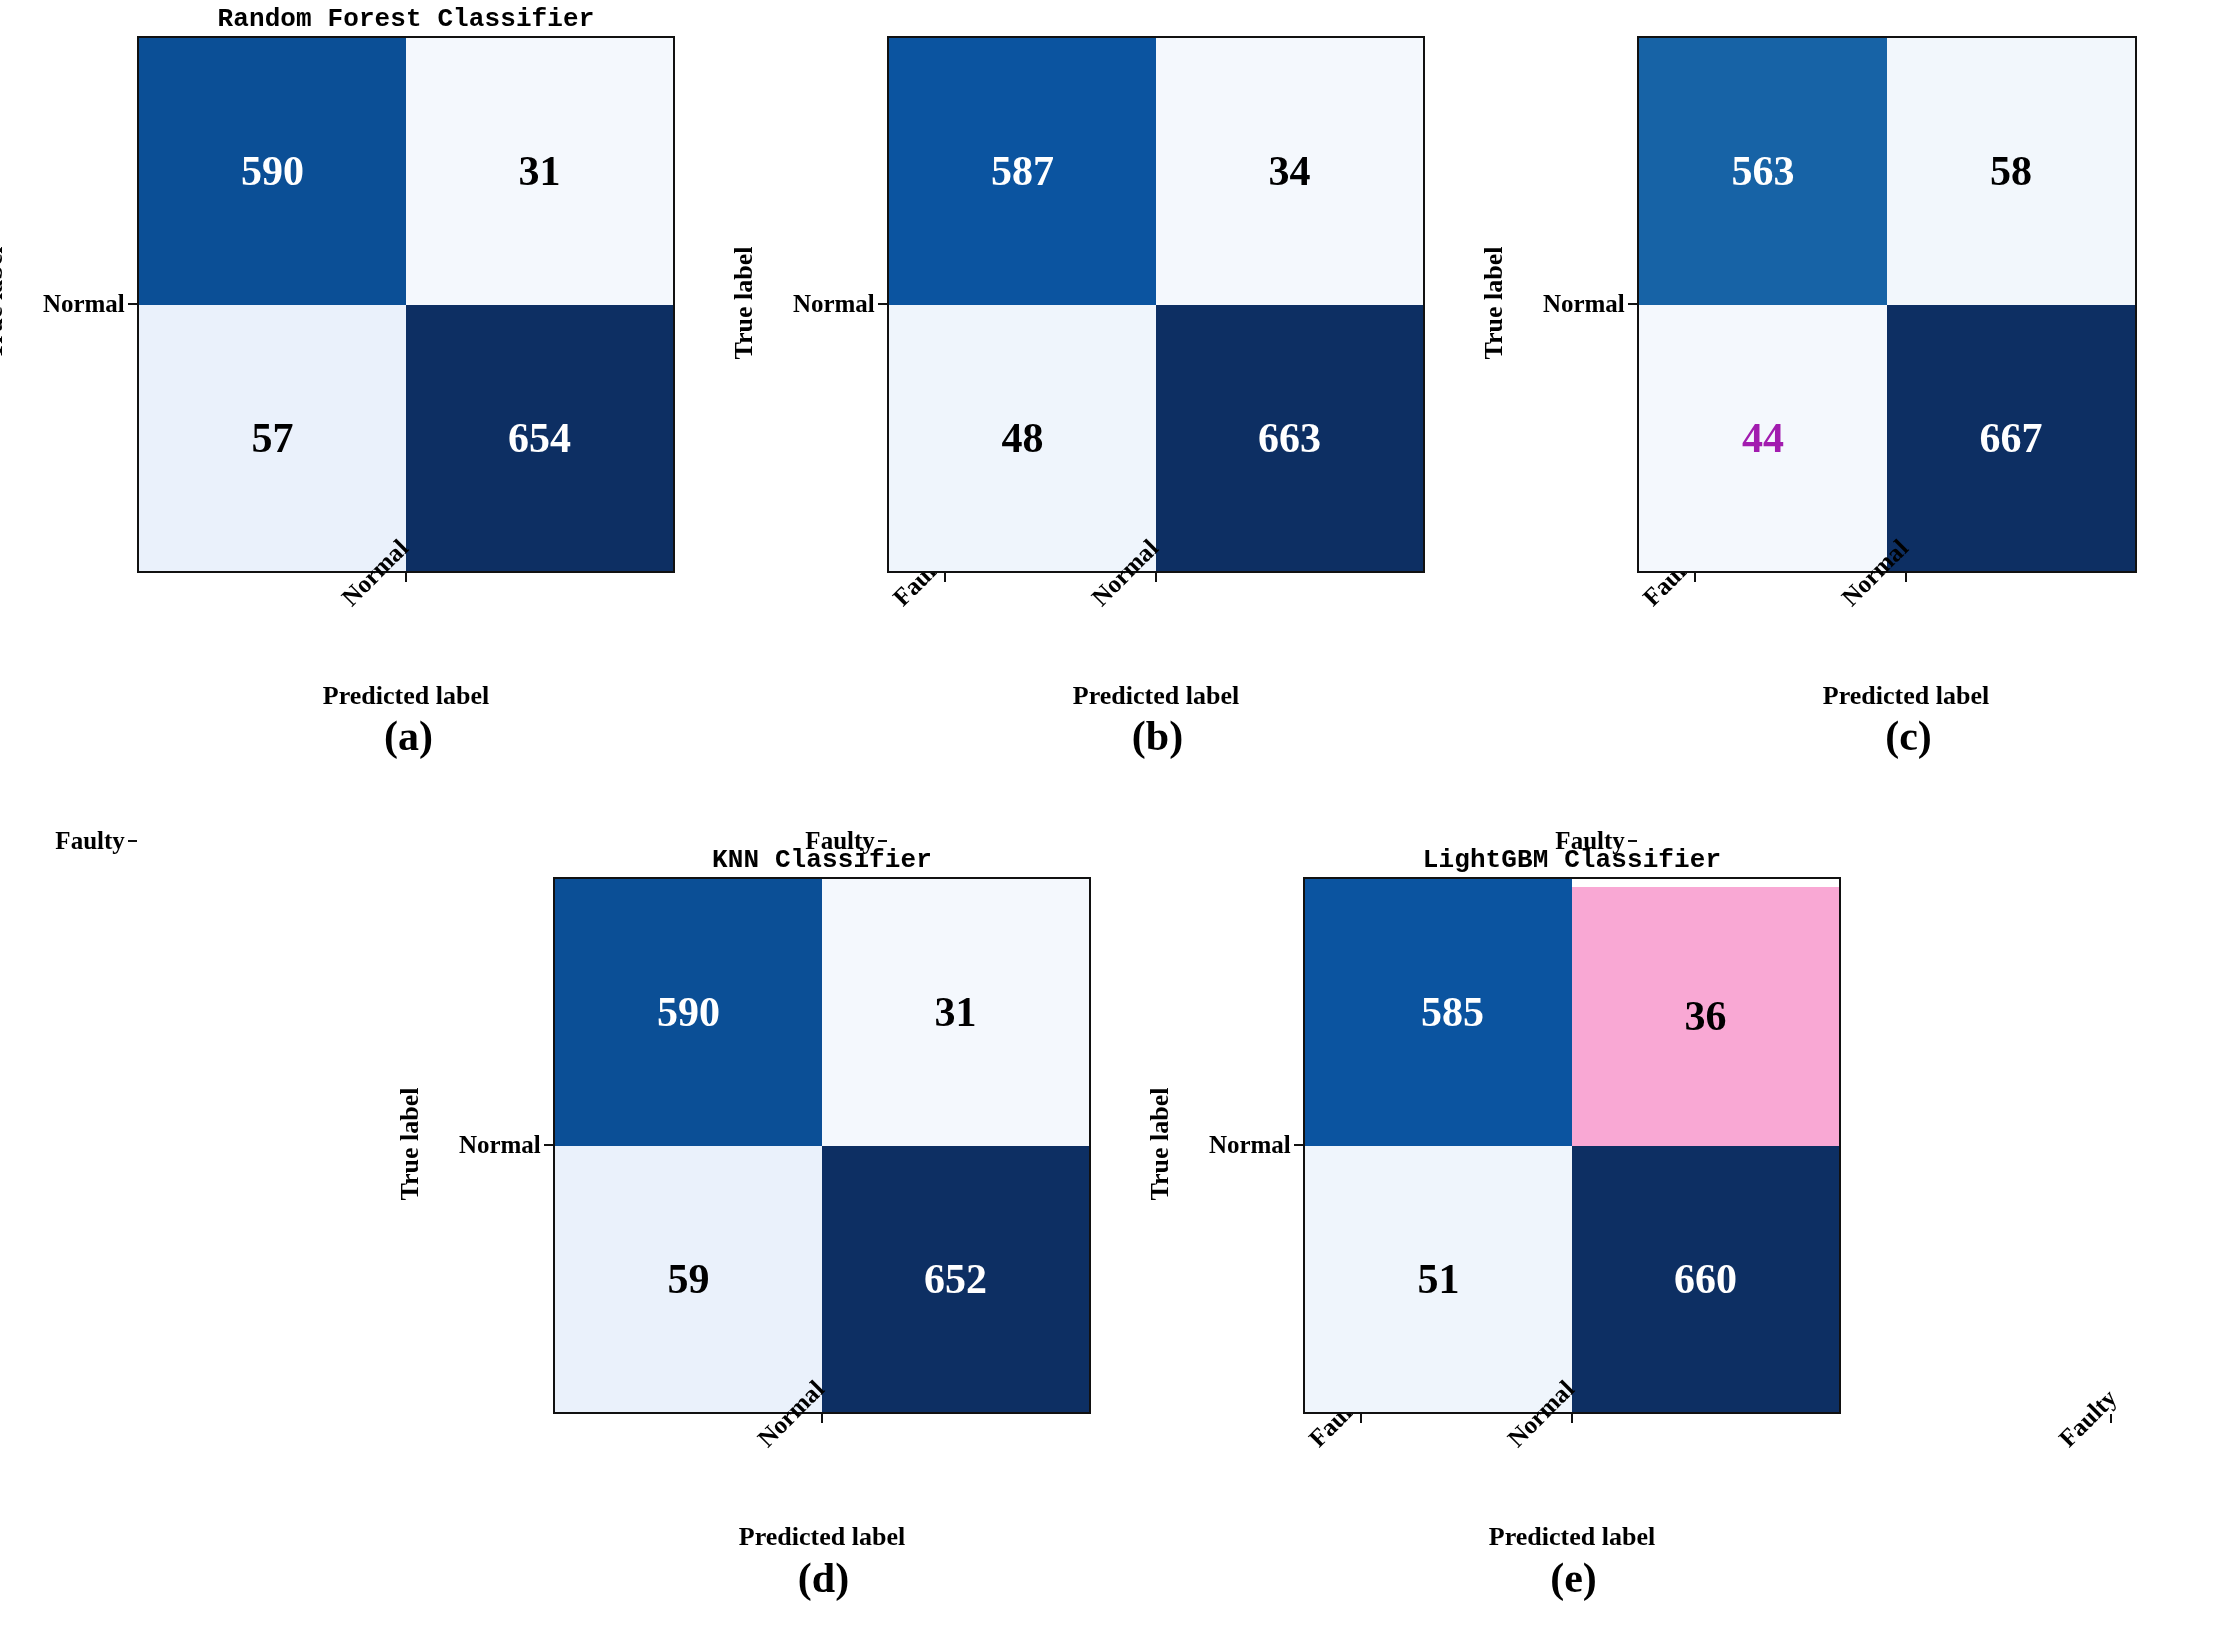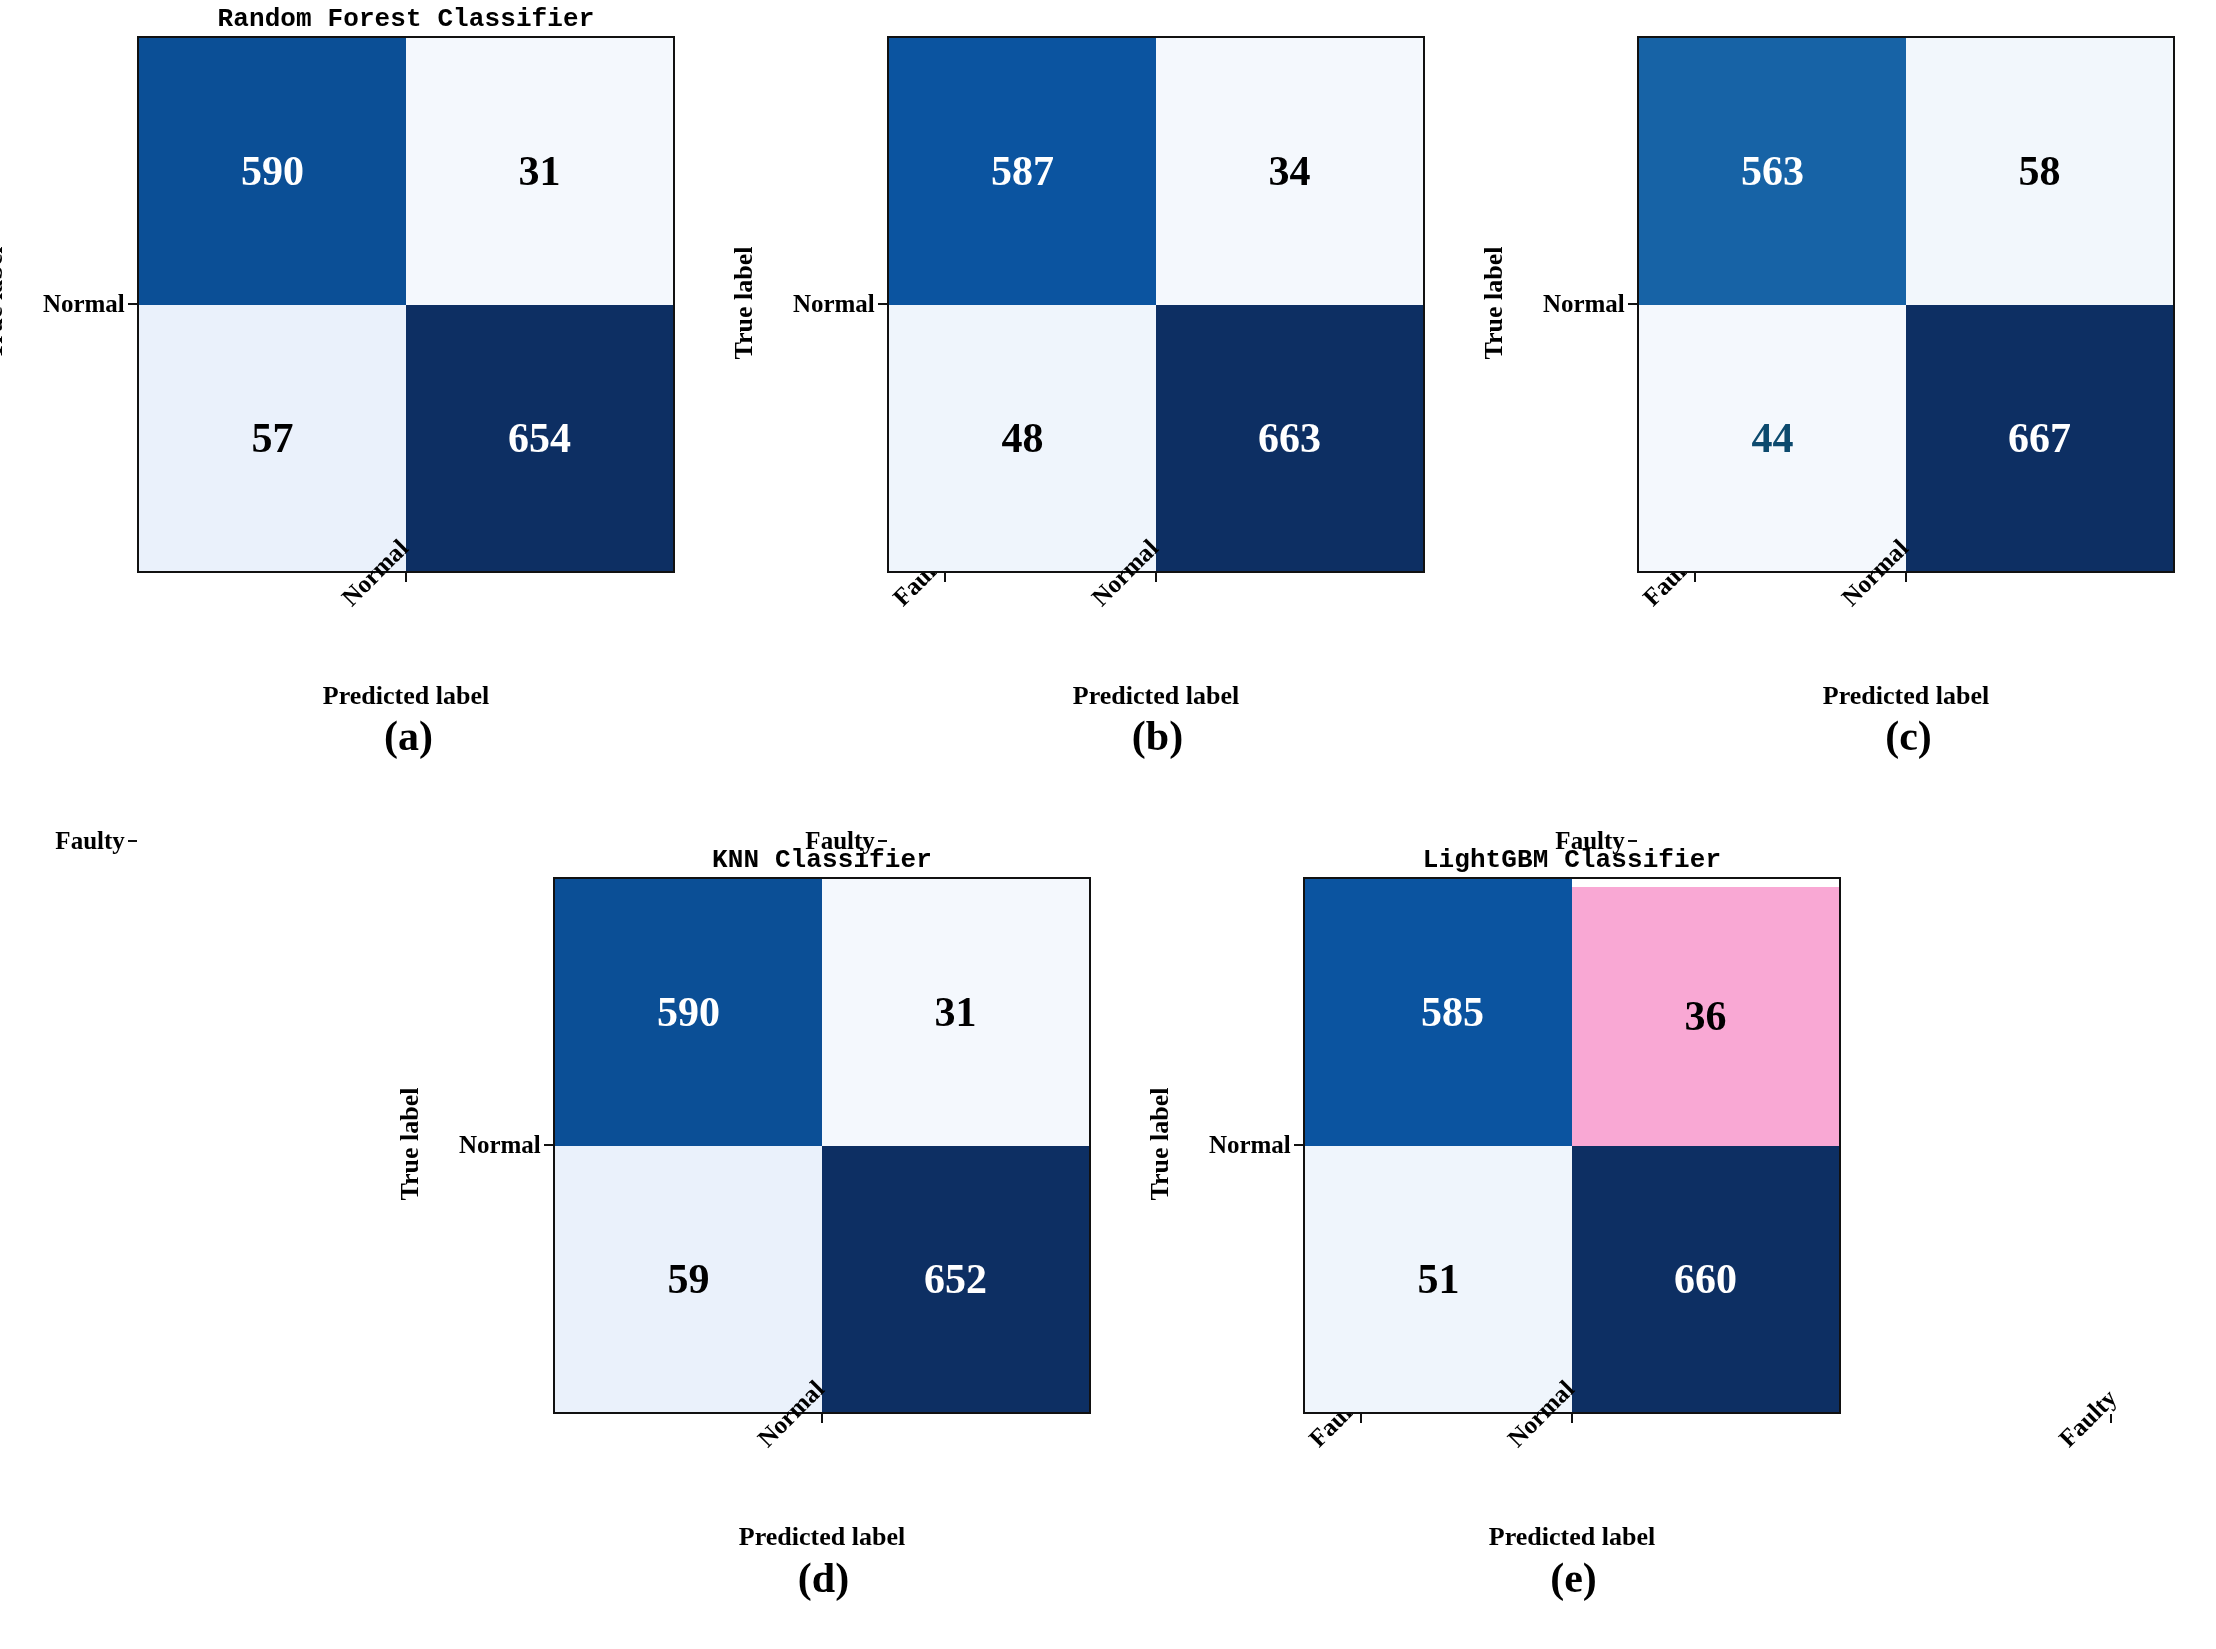--- a/index.html
+++ b/index.html
@@ -103,24 +103,24 @@
       <div class="ytick" style="top: 805px;">Faulty</div>
       <span class="xtick-mark" style="left: 269px;"></span>
       <div class="xtick" style="left: 281px; transform-origin: left top; transform: translateX(-100%) rotate(-45deg);">Normal</div>
       <span class="xtick-mark" style="left: 808px;"></span>
       <div class="xtick" style="left: 820px; transform-origin: left top; transform: translateX(-100%) rotate(-45deg);">Faulty</div>
       <div class="xaxis-label" style="top: 645px;">Predicted label</div>
       <div class="yaxis-label" style="width: 537px; left: -412px; top: 252px;">True label</div>
     </div>
     <div class="subfig" style="left: 1090px; top: 712px; width: 135px;">(b)</div>
     <div class="panel" style="left: 1637px; top: 36px; width: 538px; height: 537px;">
-      <div class="cm-grid" style="width: 538px; height: 537px;">
+      <div class="cm-grid" style="width: 500px; height: 537px;">
         <div class="cm-cell" style="background: rgb(23, 99, 166); color: rgb(255, 255, 255);">563</div>
         <div class="cm-cell" style="background: rgb(242, 247, 252); color: rgb(0, 0, 0);">58</div>
-        <div class="cm-cell" style="background: rgb(244, 248, 253); color: #0c4a6e; font-family: Liberation Serif, serif;">44</div>
+        <div class="cm-cell" style="background: rgb(244, 248, 253); color: #a21caf; font-family: Liberation Serif, serif;">44</div>
         <div class="cm-cell" style="background: rgb(13, 47, 99); color: rgb(255, 255, 255);">667</div>
       </div>
       <span class="ytick-mark" style="top: 268px;"></span>
       <div class="ytick" style="top: 268px;">Normal</div>
       <span class="ytick-mark" style="top: 805px;"></span>
       <div class="ytick" style="top: 805px;">Faulty</div>
       <span class="xtick-mark" style="left: 269px;"></span>
       <div class="xtick" style="left: 281px; transform-origin: left top; transform: translateX(-100%) rotate(-45deg);">Normal</div>
       <div class="xaxis-label" style="top: 645px;">Predicted label</div>
       <div class="yaxis-label" style="width: 537px; left: -412px; top: 252px;">True label</div>

